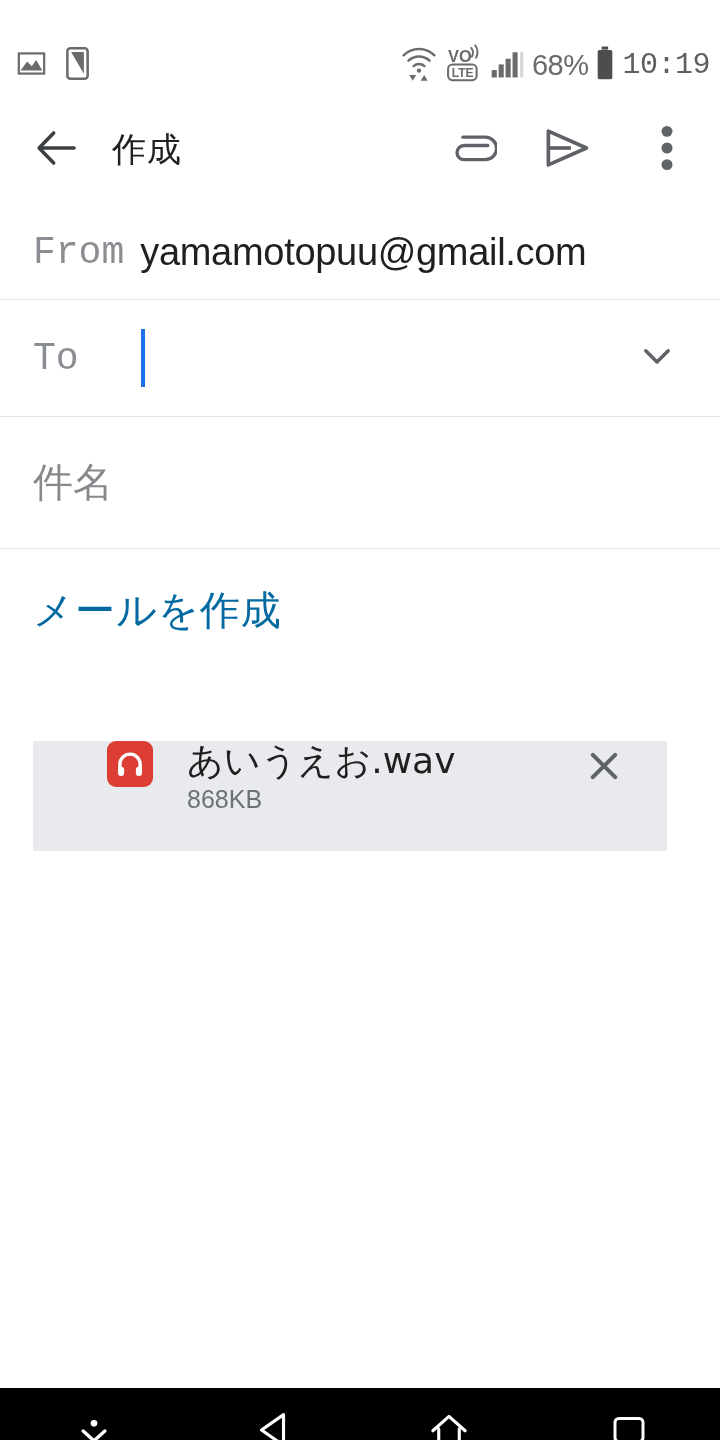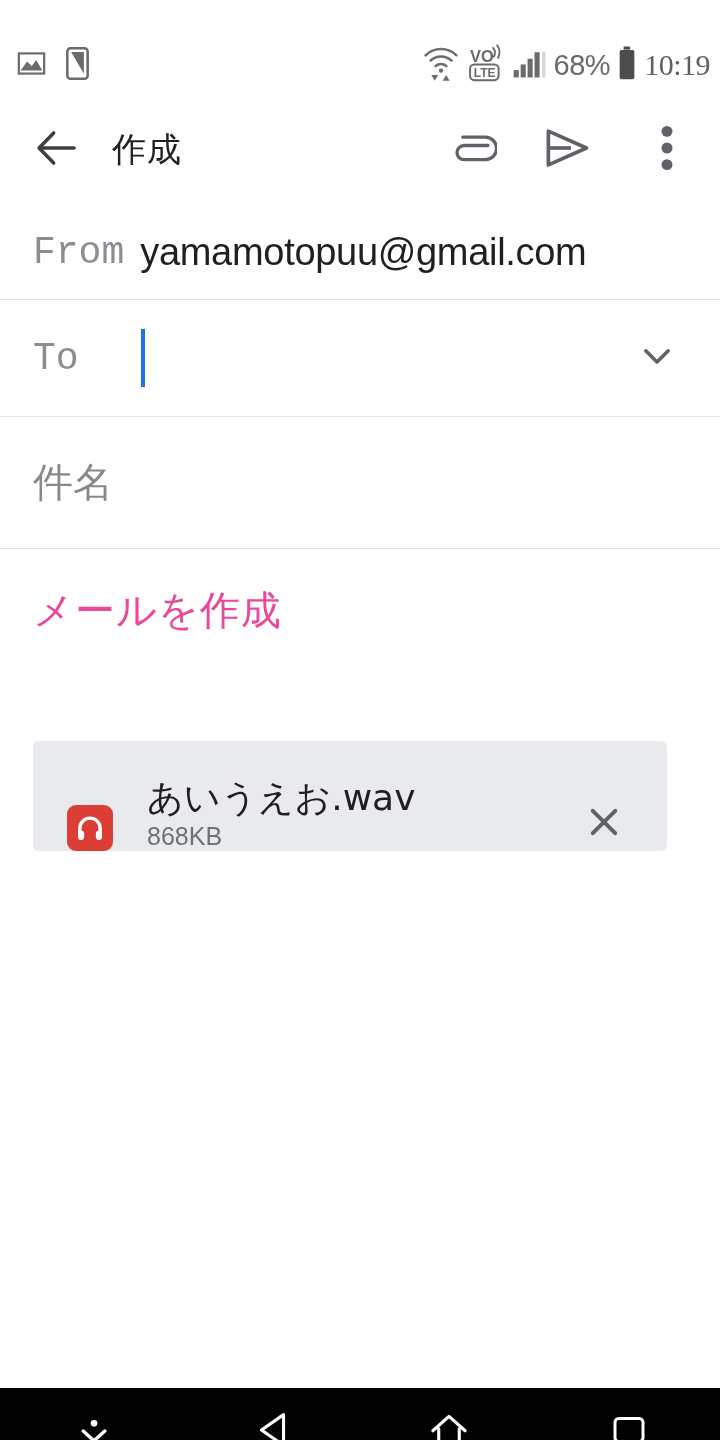--- a/index.html
+++ b/index.html
@@ -21,21 +21,21 @@
     margin-left:auto; display:flex; align-items:center;
     gap:7px; padding-right:10px;
   }
   .sb-icon { display:block; }
   .sb-batt-text {
     font-size:29px; color:#6b6b6b; letter-spacing:-0.5px;
     font-family:"Liberation Sans",sans-serif;
   }
   .sb-clock {
     font-size:30px; color:#5f5f5f; letter-spacing:-0.5px;
-    font-family:Liberation Serif, serif;
+    font-family:Liberation Mono, monospace;
   }
 
   
   .toolbar {
     position:absolute; top:58px; left:0; width:720px; height:112px;
     display:flex; align-items:center; background:#fff;
   }
   .tb-back { margin-left:30px; width:54px; height:54px;
              display:flex; align-items:center; justify-content:center; }
   .tb-title {
@@ -73,28 +73,28 @@
   .chevron-wrap {
     margin-left:auto; margin-right:38px; width:50px; height:50px;
     display:flex; align-items:center; justify-content:center;
   }
   .row-subject { top:381px; height:131px; padding-left:33px; }
   .subject-ph {
     font-size:40px; color:#87898c; font-family:"DejaVu Sans",sans-serif;
   }
   .row-body { top:513px; height:150px; padding-left:33px; align-items:flex-start; }
   .body-ph {
-    margin-top:34px; font-size:40px; color:#ec4899;
+    margin-top:34px; font-size:40px; color:#0369a1;
     font-family:"DejaVu Sans",sans-serif; letter-spacing:1px;
   }
 
   
   .attach-chip {
     position:absolute; left:33px; top:705px; width:634px; height:110px;
-    background:#e9eaed; border-radius:6px; display:flex; align-items:flex-end;
+    background:#e9eaed; border-radius:1px; display:flex; align-items:flex-start;padding-left:40px;
   }
   .chip-fileicon {
     margin-left:34px; width:46px; height:46px; border-radius:9px;
     background:#dc3d34; display:flex; align-items:center; justify-content:center;
     flex:none;
   }
   .chip-text { margin-left:34px; display:flex; flex-direction:column; }
   .chip-name {
     font-size:36px; color:#1f1f1f; font-family:"DejaVu Sans",sans-serif;
     line-height:1.12;

